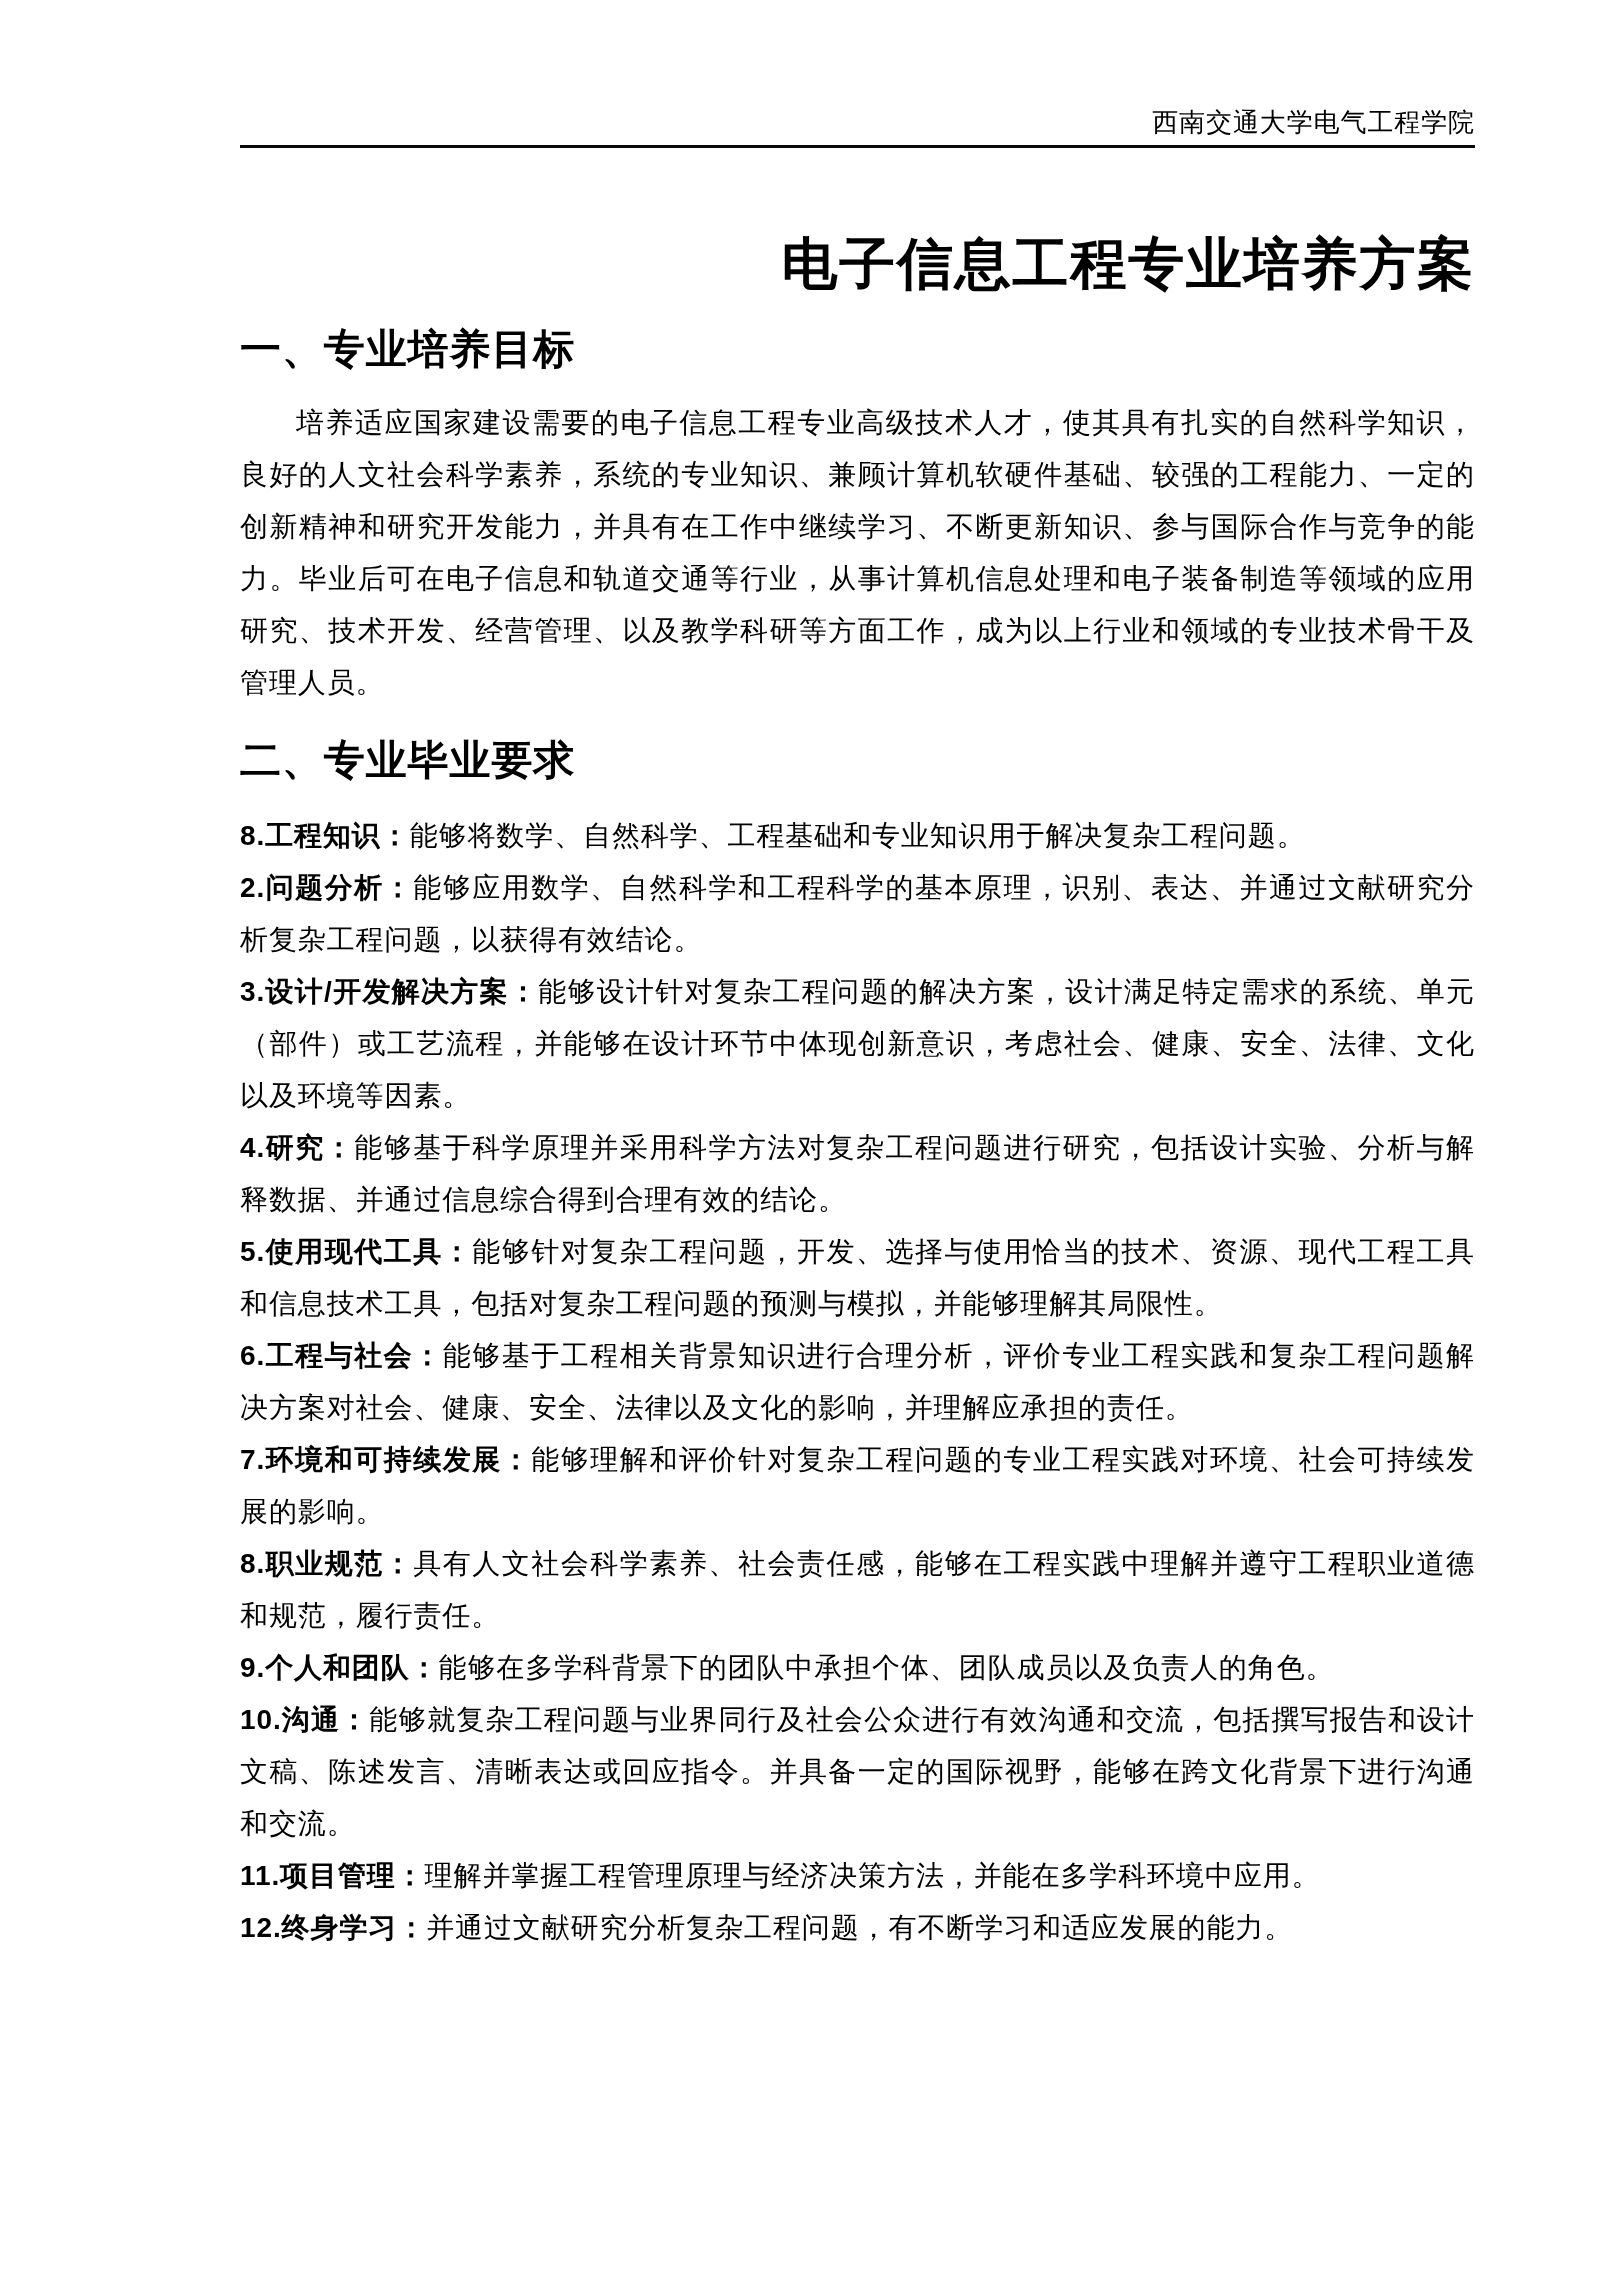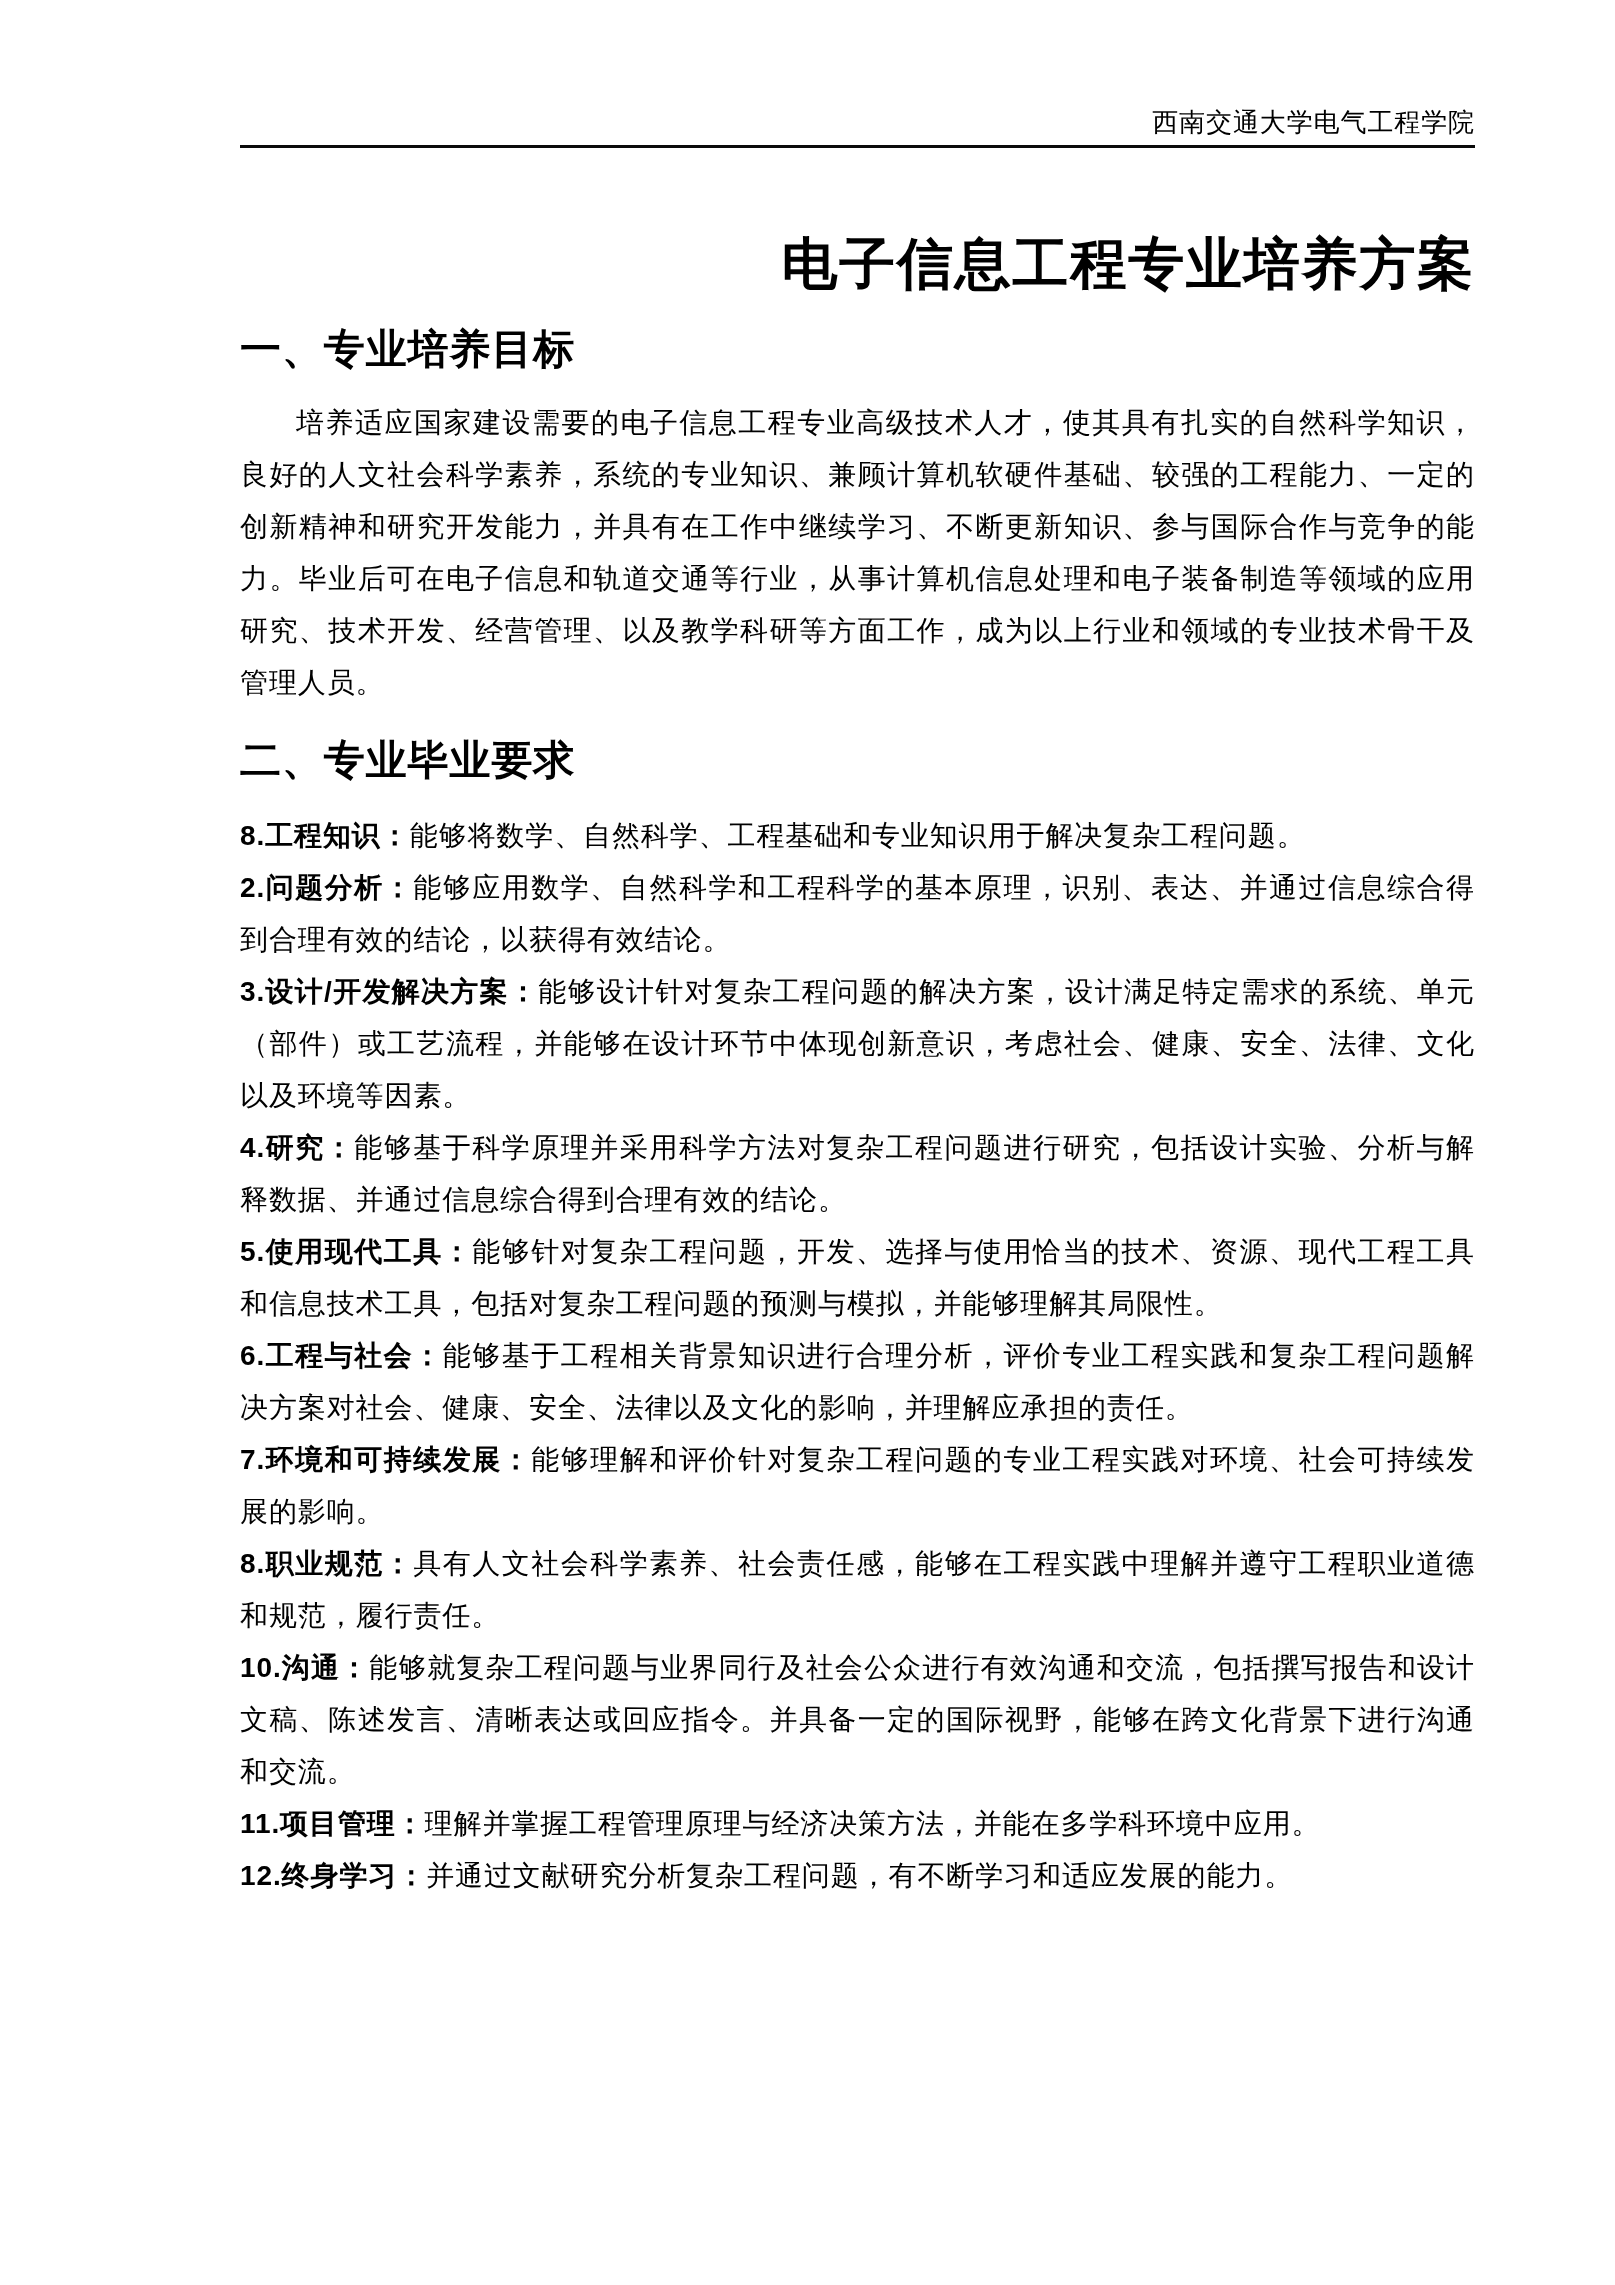--- a/index.html
+++ b/index.html
@@ -77,27 +77,28 @@
     <div class="doc-title">电子信息工程专业培养方案</div>
 
     <div class="section-heading">一、专业培养目标</div>
 
     <p class="body-paragraph">培养适应国家建设需要的电子信息工程专业高级技术人才，使其具有扎实的自然科学知识，良好的人文社会科学素养，系统的专业知识、兼顾计算机软硬件基础、较强的工程能力、一定的创新精神和研究开发能力，并具有在工作中继续学习、不断更新知识、参与国际合作与竞争的能力。毕业后可在电子信息和轨道交通等行业，从事计算机信息处理和电子装备制造等领域的应用研究、技术开发、经营管理、以及教学科研等方面工作，成为以上行业和领域的专业技术骨干及管理人员。</p>
 
     <div class="section-heading">二、专业毕业要求</div>
 
     <div class="requirements">
       <p class="req-item"><span class="req-label">8.工程知识：</span><span>能够将数学、自然科学、工程基础和专业知识用于解决复杂工程问题。</span></p>
-      <p class="req-item"><span class="req-label">2.问题分析：</span><span>能够应用数学、自然科学和工程科学的基本原理，识别、表达、并通过信息综合得到合理有效的结论，以获得有效结论。</span></p>
+      <p class="req-item"><span class="req-label">2.问题分析：</span><span>能够应用数学、自然科学和工程科学的基本原理，识别、表达、并通过文献研究分析复杂工程问题，以获得有效结论。</span></p>
       <p class="req-item"><span class="req-label">3.设计/开发解决方案：</span><span>能够设计针对复杂工程问题的解决方案，设计满足特定需求的系统、单元（部件）或工艺流程，并能够在设计环节中体现创新意识，考虑社会、健康、安全、法律、文化以及环境等因素。</span></p>
       <p class="req-item"><span class="req-label">4.研究：</span><span>能够基于科学原理并采用科学方法对复杂工程问题进行研究，包括设计实验、分析与解释数据、并通过信息综合得到合理有效的结论。</span></p>
       <p class="req-item"><span class="req-label">5.使用现代工具：</span><span>能够针对复杂工程问题，开发、选择与使用恰当的技术、资源、现代工程工具和信息技术工具，包括对复杂工程问题的预测与模拟，并能够理解其局限性。</span></p>
       <p class="req-item"><span class="req-label">6.工程与社会：</span><span>能够基于工程相关背景知识进行合理分析，评价专业工程实践和复杂工程问题解决方案对社会、健康、安全、法律以及文化的影响，并理解应承担的责任。</span></p>
       <p class="req-item"><span class="req-label">7.环境和可持续发展：</span><span>能够理解和评价针对复杂工程问题的专业工程实践对环境、社会可持续发展的影响。</span></p>
       <p class="req-item"><span class="req-label">8.职业规范：</span><span>具有人文社会科学素养、社会责任感，能够在工程实践中理解并遵守工程职业道德和规范，履行责任。</span></p>
+      <p class="req-item"><span class="req-label">9.个人和团队：</span><span>能够在多学科背景下的团队中承担个体、团队成员以及负责人的角色。</span></p>
       <p class="req-item"><span class="req-label">10.沟通：</span><span>能够就复杂工程问题与业界同行及社会公众进行有效沟通和交流，包括撰写报告和设计文稿、陈述发言、清晰表达或回应指令。并具备一定的国际视野，能够在跨文化背景下进行沟通和交流。</span></p>
       <p class="req-item"><span class="req-label">11.项目管理：</span><span>理解并掌握工程管理原理与经济决策方法，并能在多学科环境中应用。</span></p>
       <p class="req-item"><span class="req-label">12.终身学习：</span><span>并通过文献研究分析复杂工程问题，有不断学习和适应发展的能力。</span></p>
     </div>
 
   </div>
 </div>
 
 
 </body></html>

